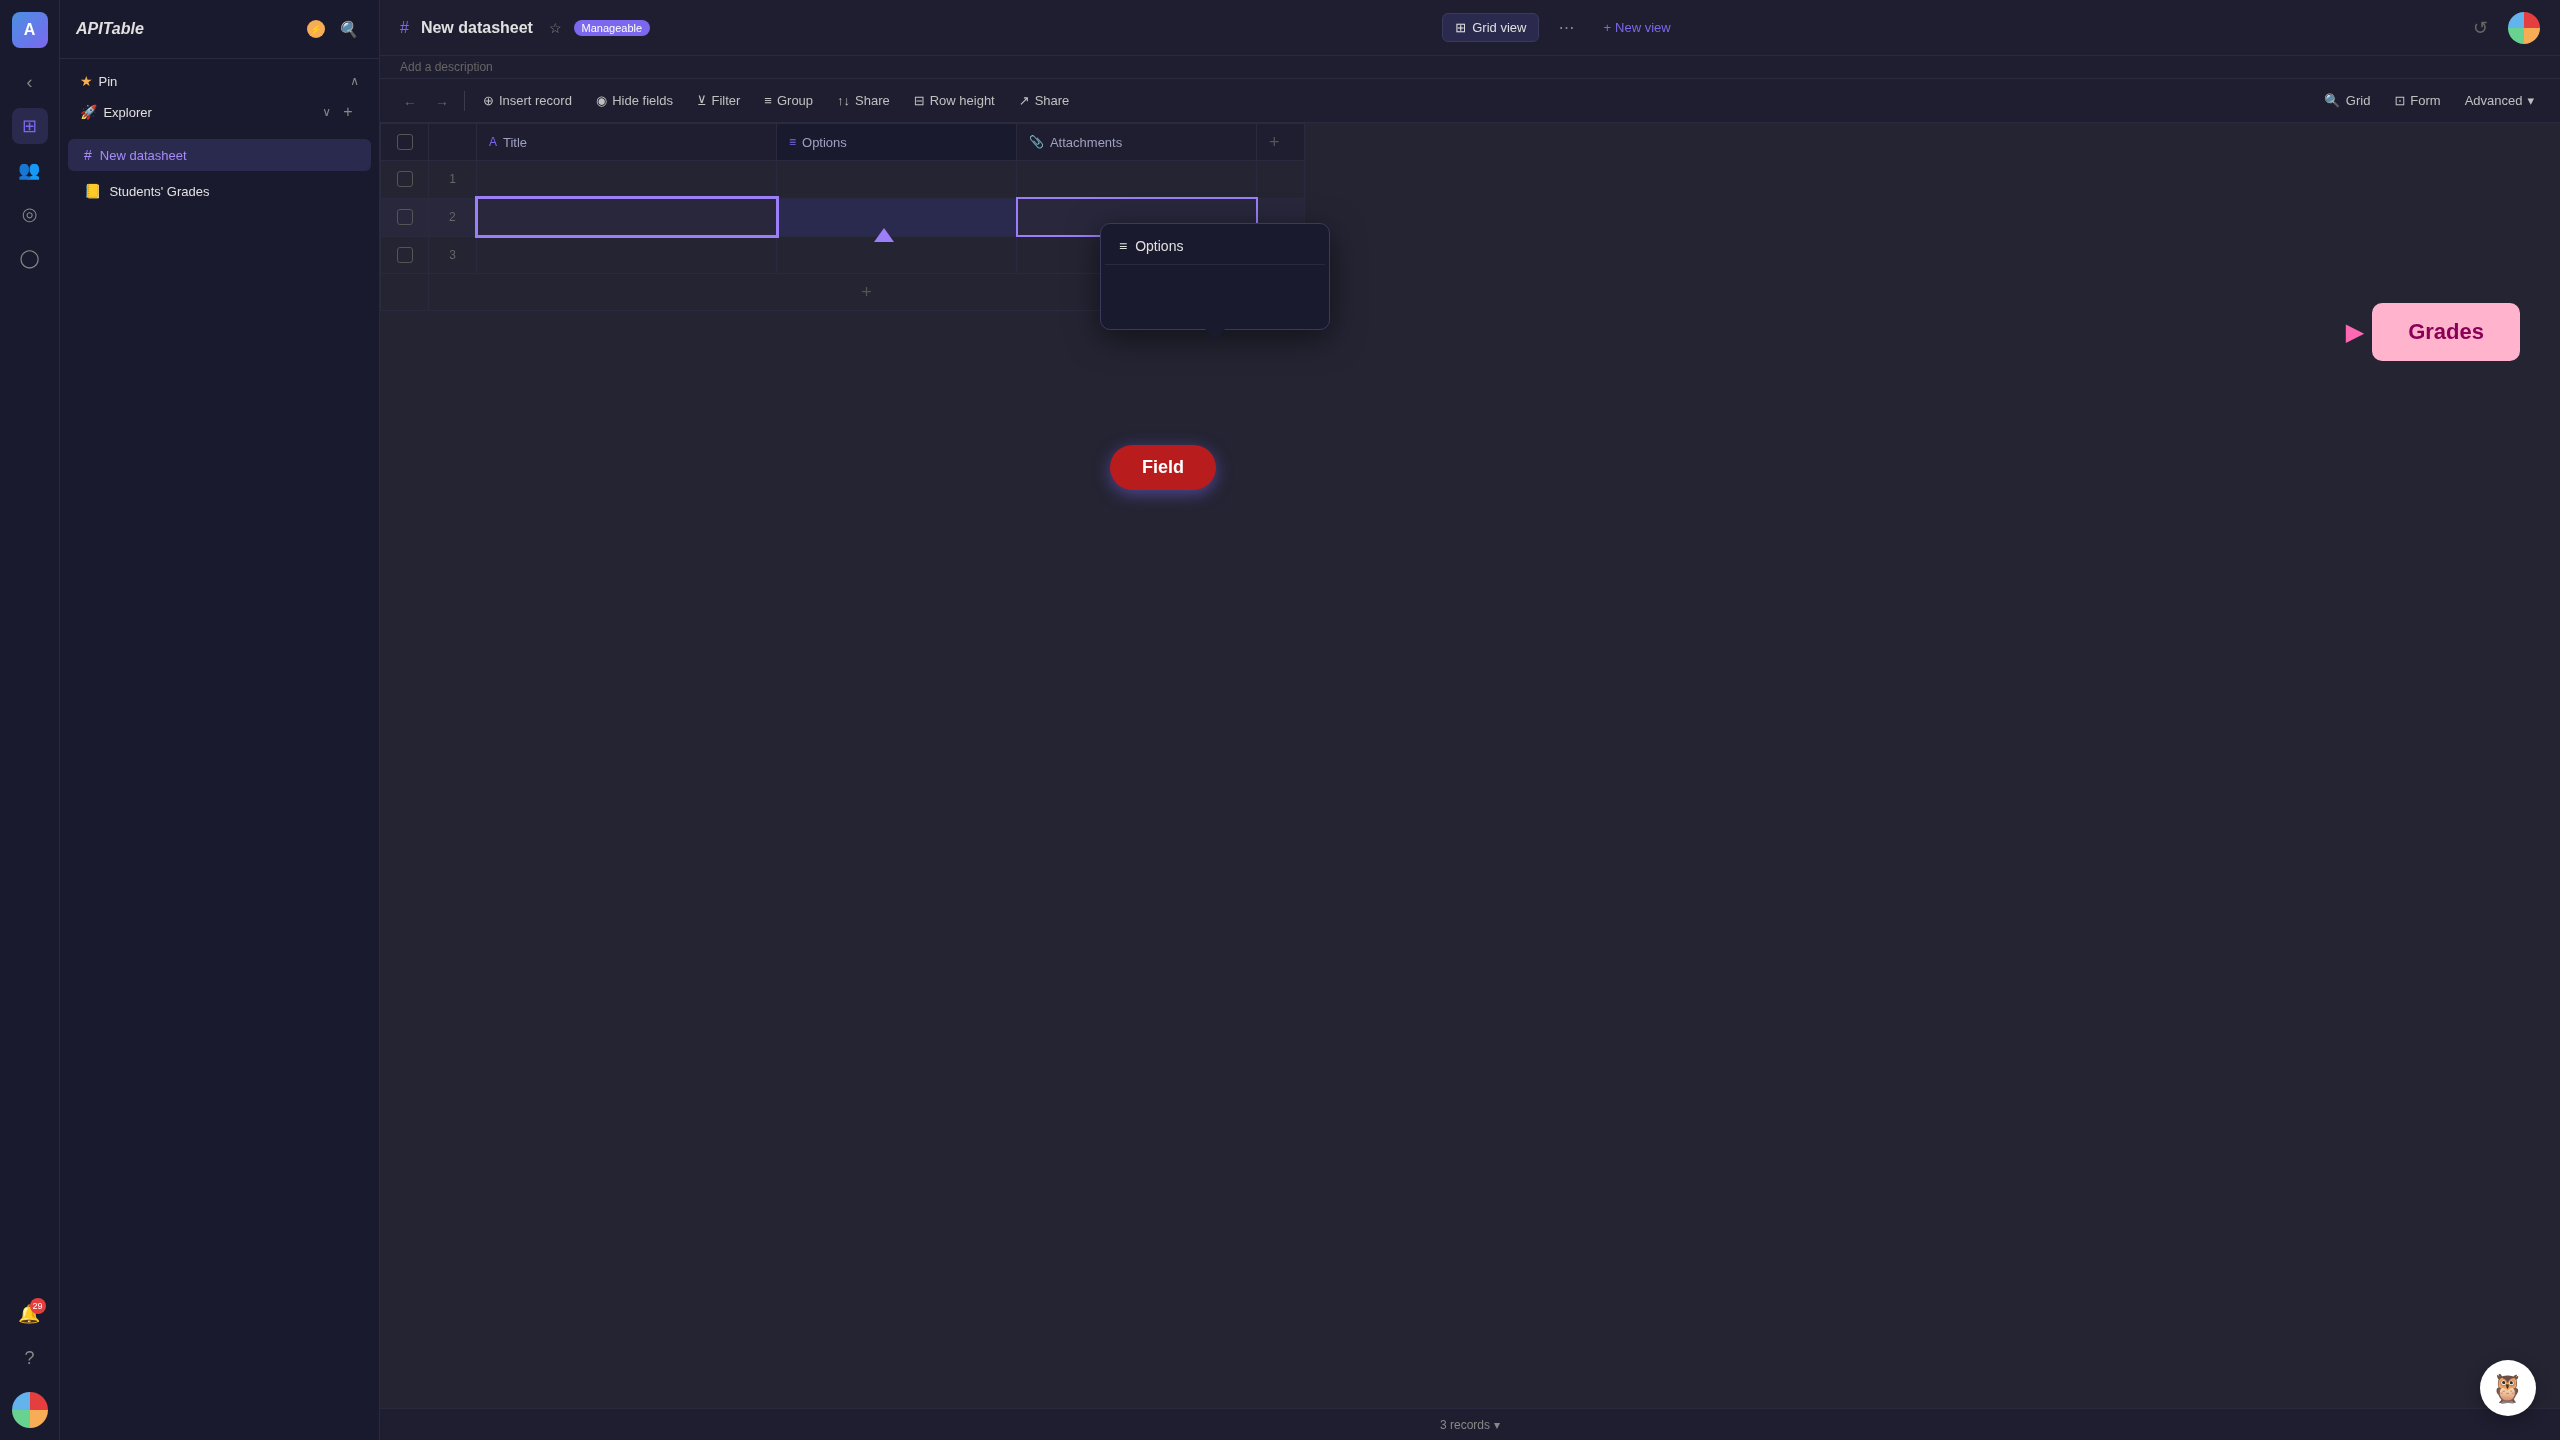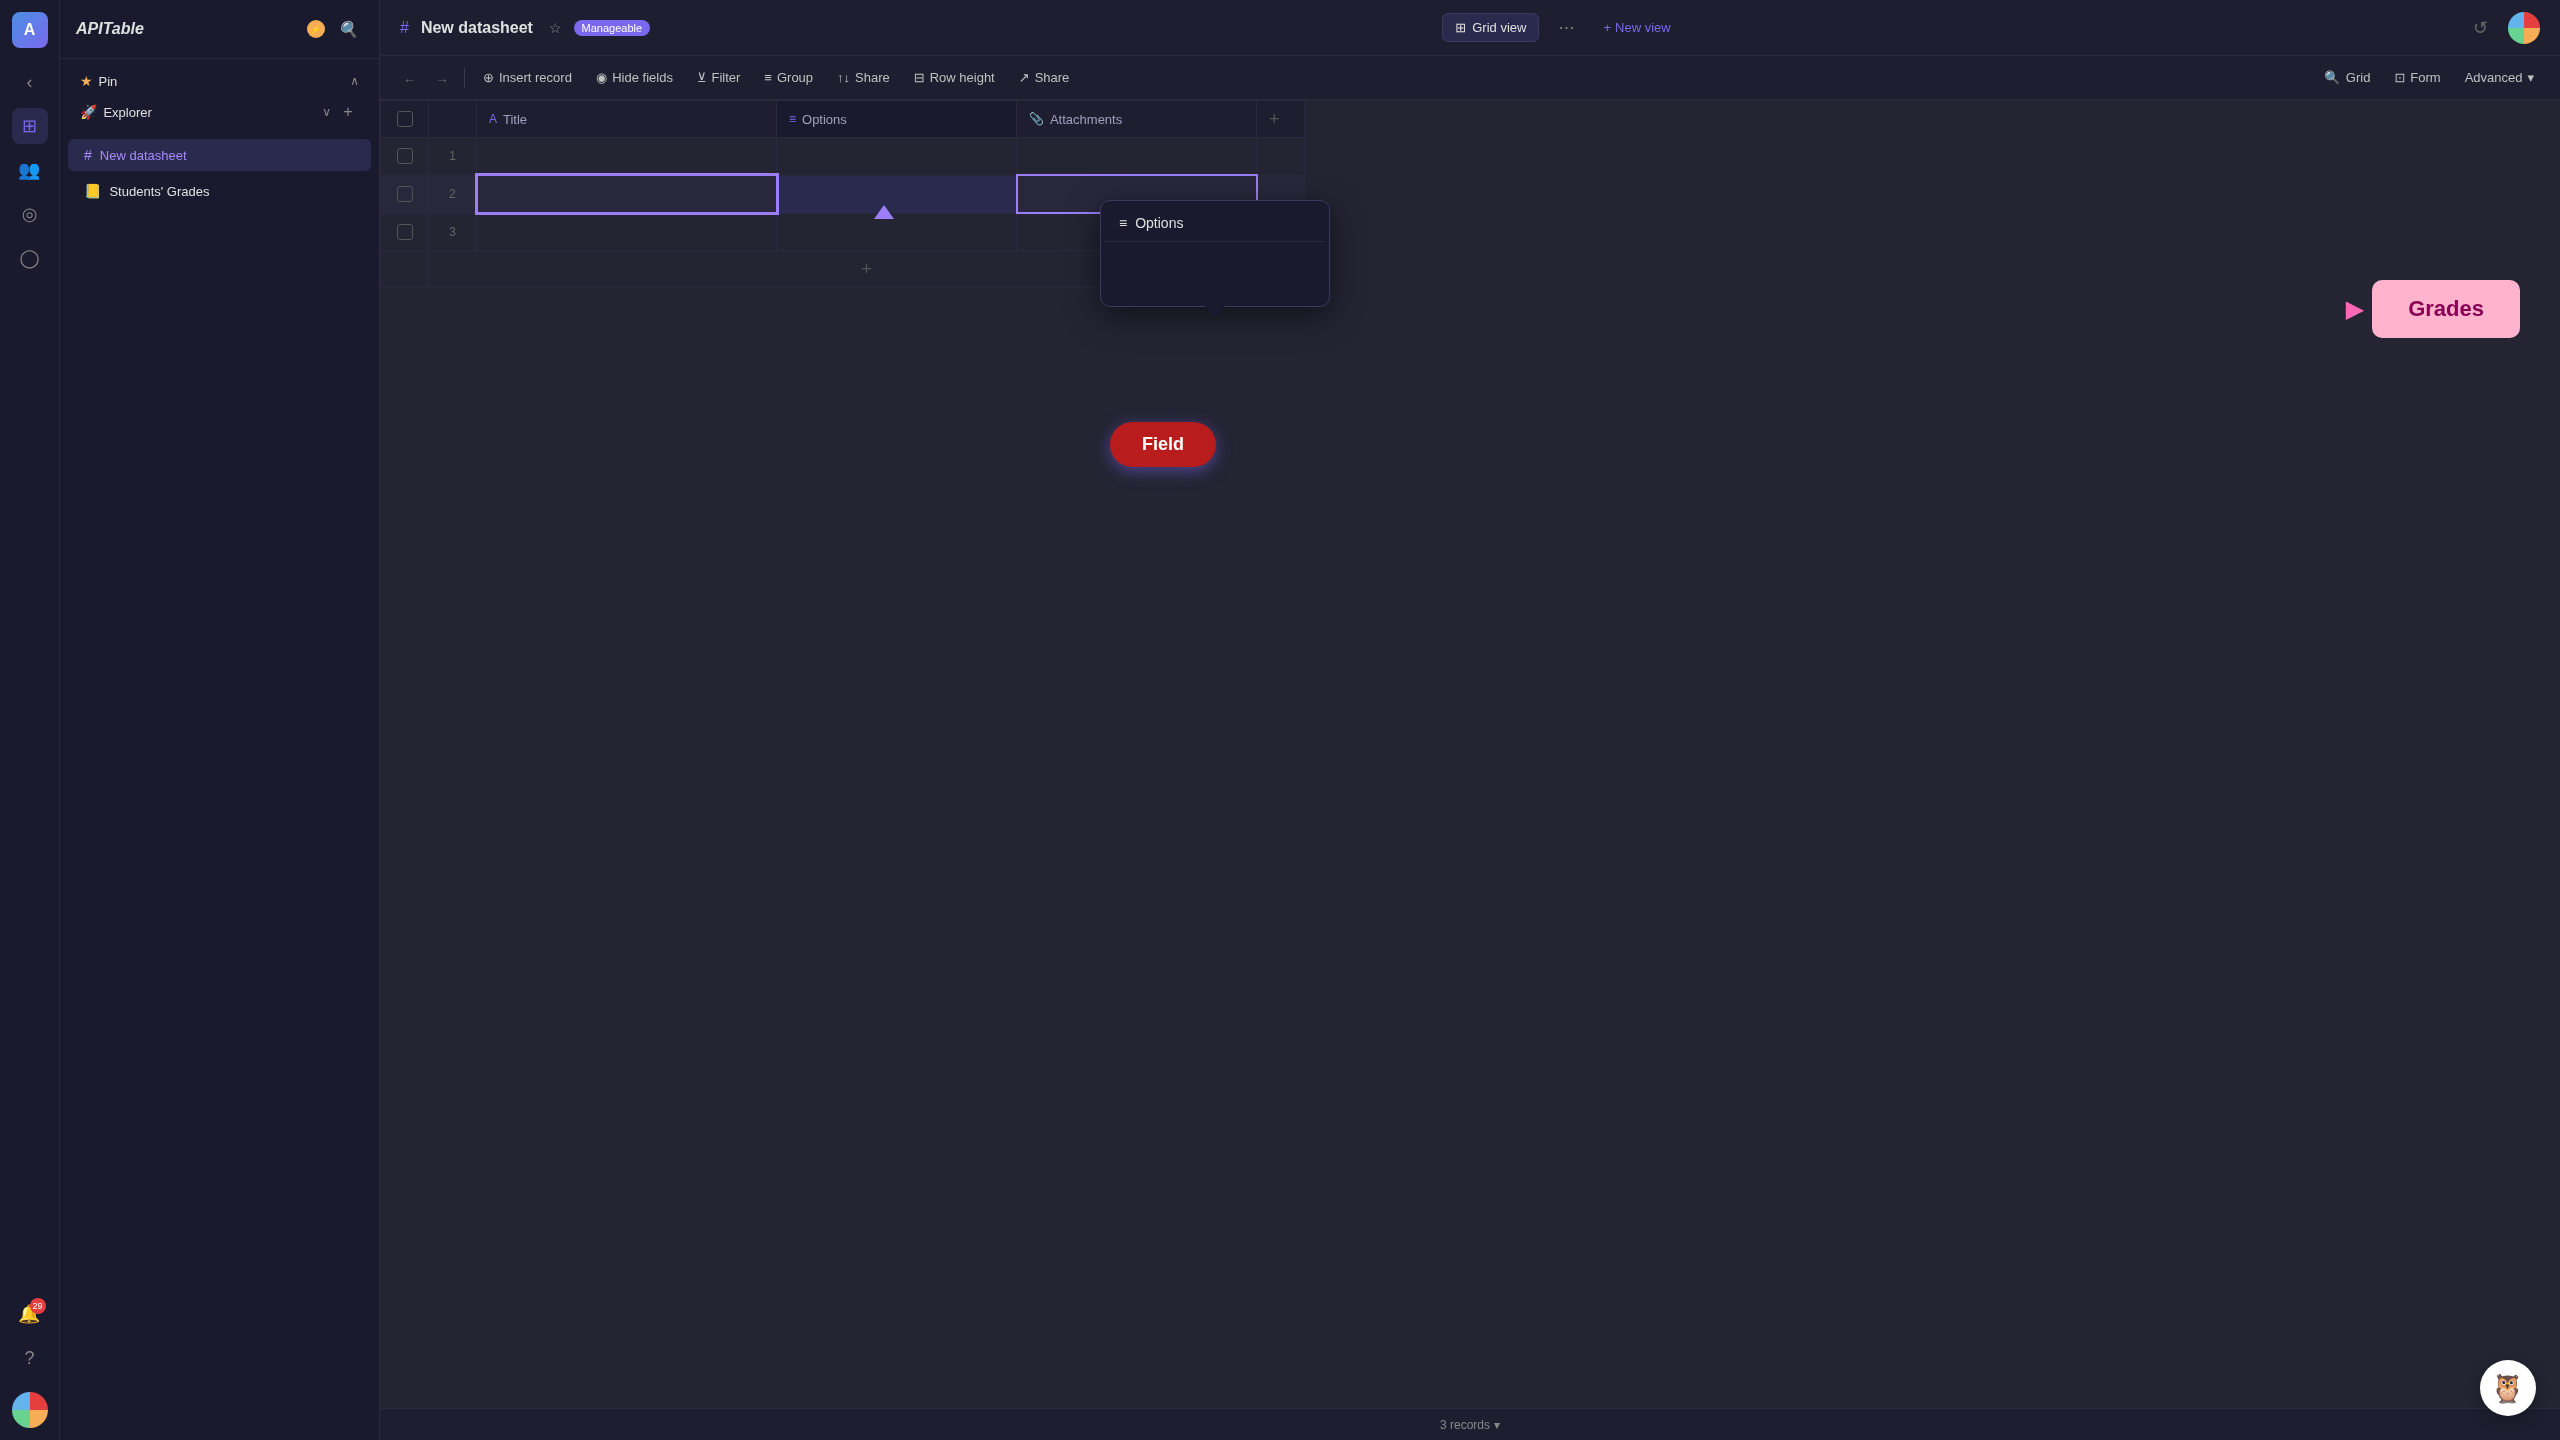--- a/index.html
+++ b/index.html
@@ -591,20 +591,23 @@
     <div class="view-dots-btn">⋯</div>
     <div class="new-view-btn">
       <span>+</span>
       <span>New view</span>
     </div>
     <div class="toolbar-spacer"></div>
     <div style="color:#666;font-size:18px;cursor:pointer">↺</div>
     <div style="width:32px;height:32px;background:conic-gradient(#e53e3e 0deg 90deg,#f6ad55 90deg 180deg,#68d391 180deg 270deg,#63b3ed 270deg 360deg);border-radius:50%;margin-left:8px;"></div>
   </div>
 
+  <div style="padding: 4px 20px; background:#1e1e30; border-bottom:1px solid #2a2a3e; display:flex; align-items:center; gap:8px;">
+    <span style="color:#666;font-size:12px;">Add a description</span>
+  </div>
 
   <div class="toolbar">
     <div class="toolbar-nav-btn">
       <span>←</span>
     </div>
     <div class="toolbar-nav-btn">
       <span>→</span>
     </div>
     <div class="toolbar-divider"></div>
     <div class="toolbar-btn">

